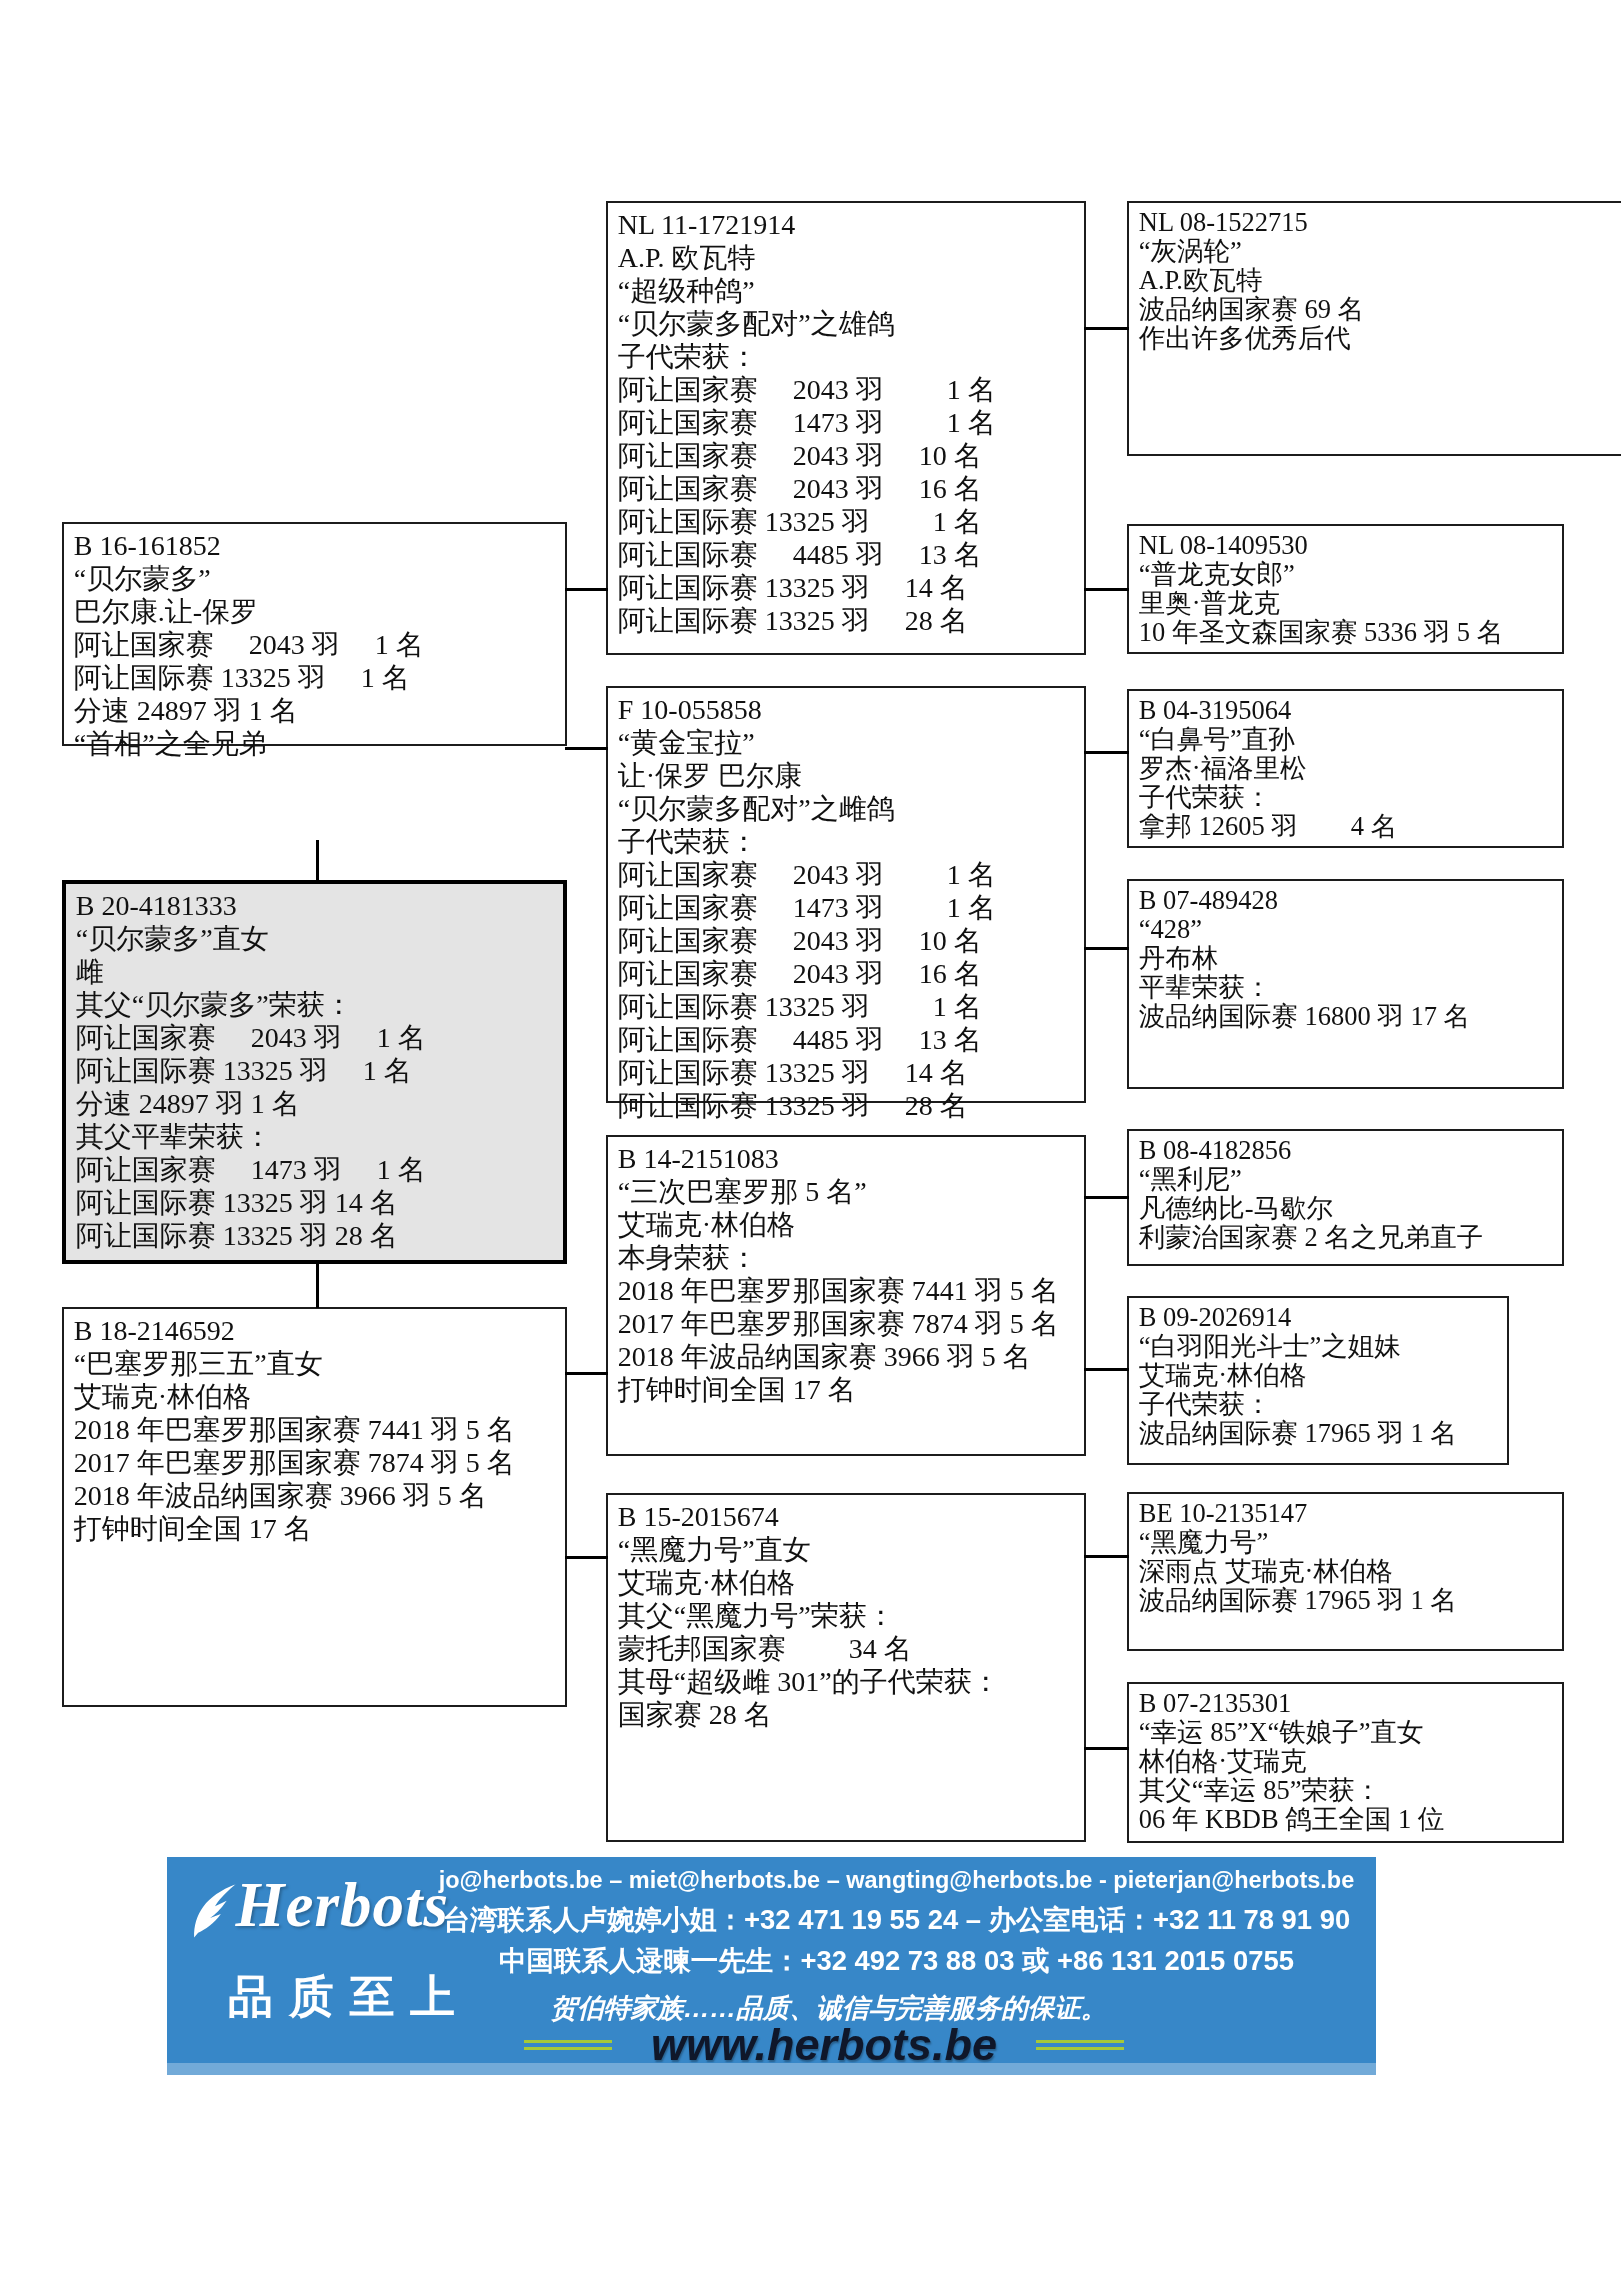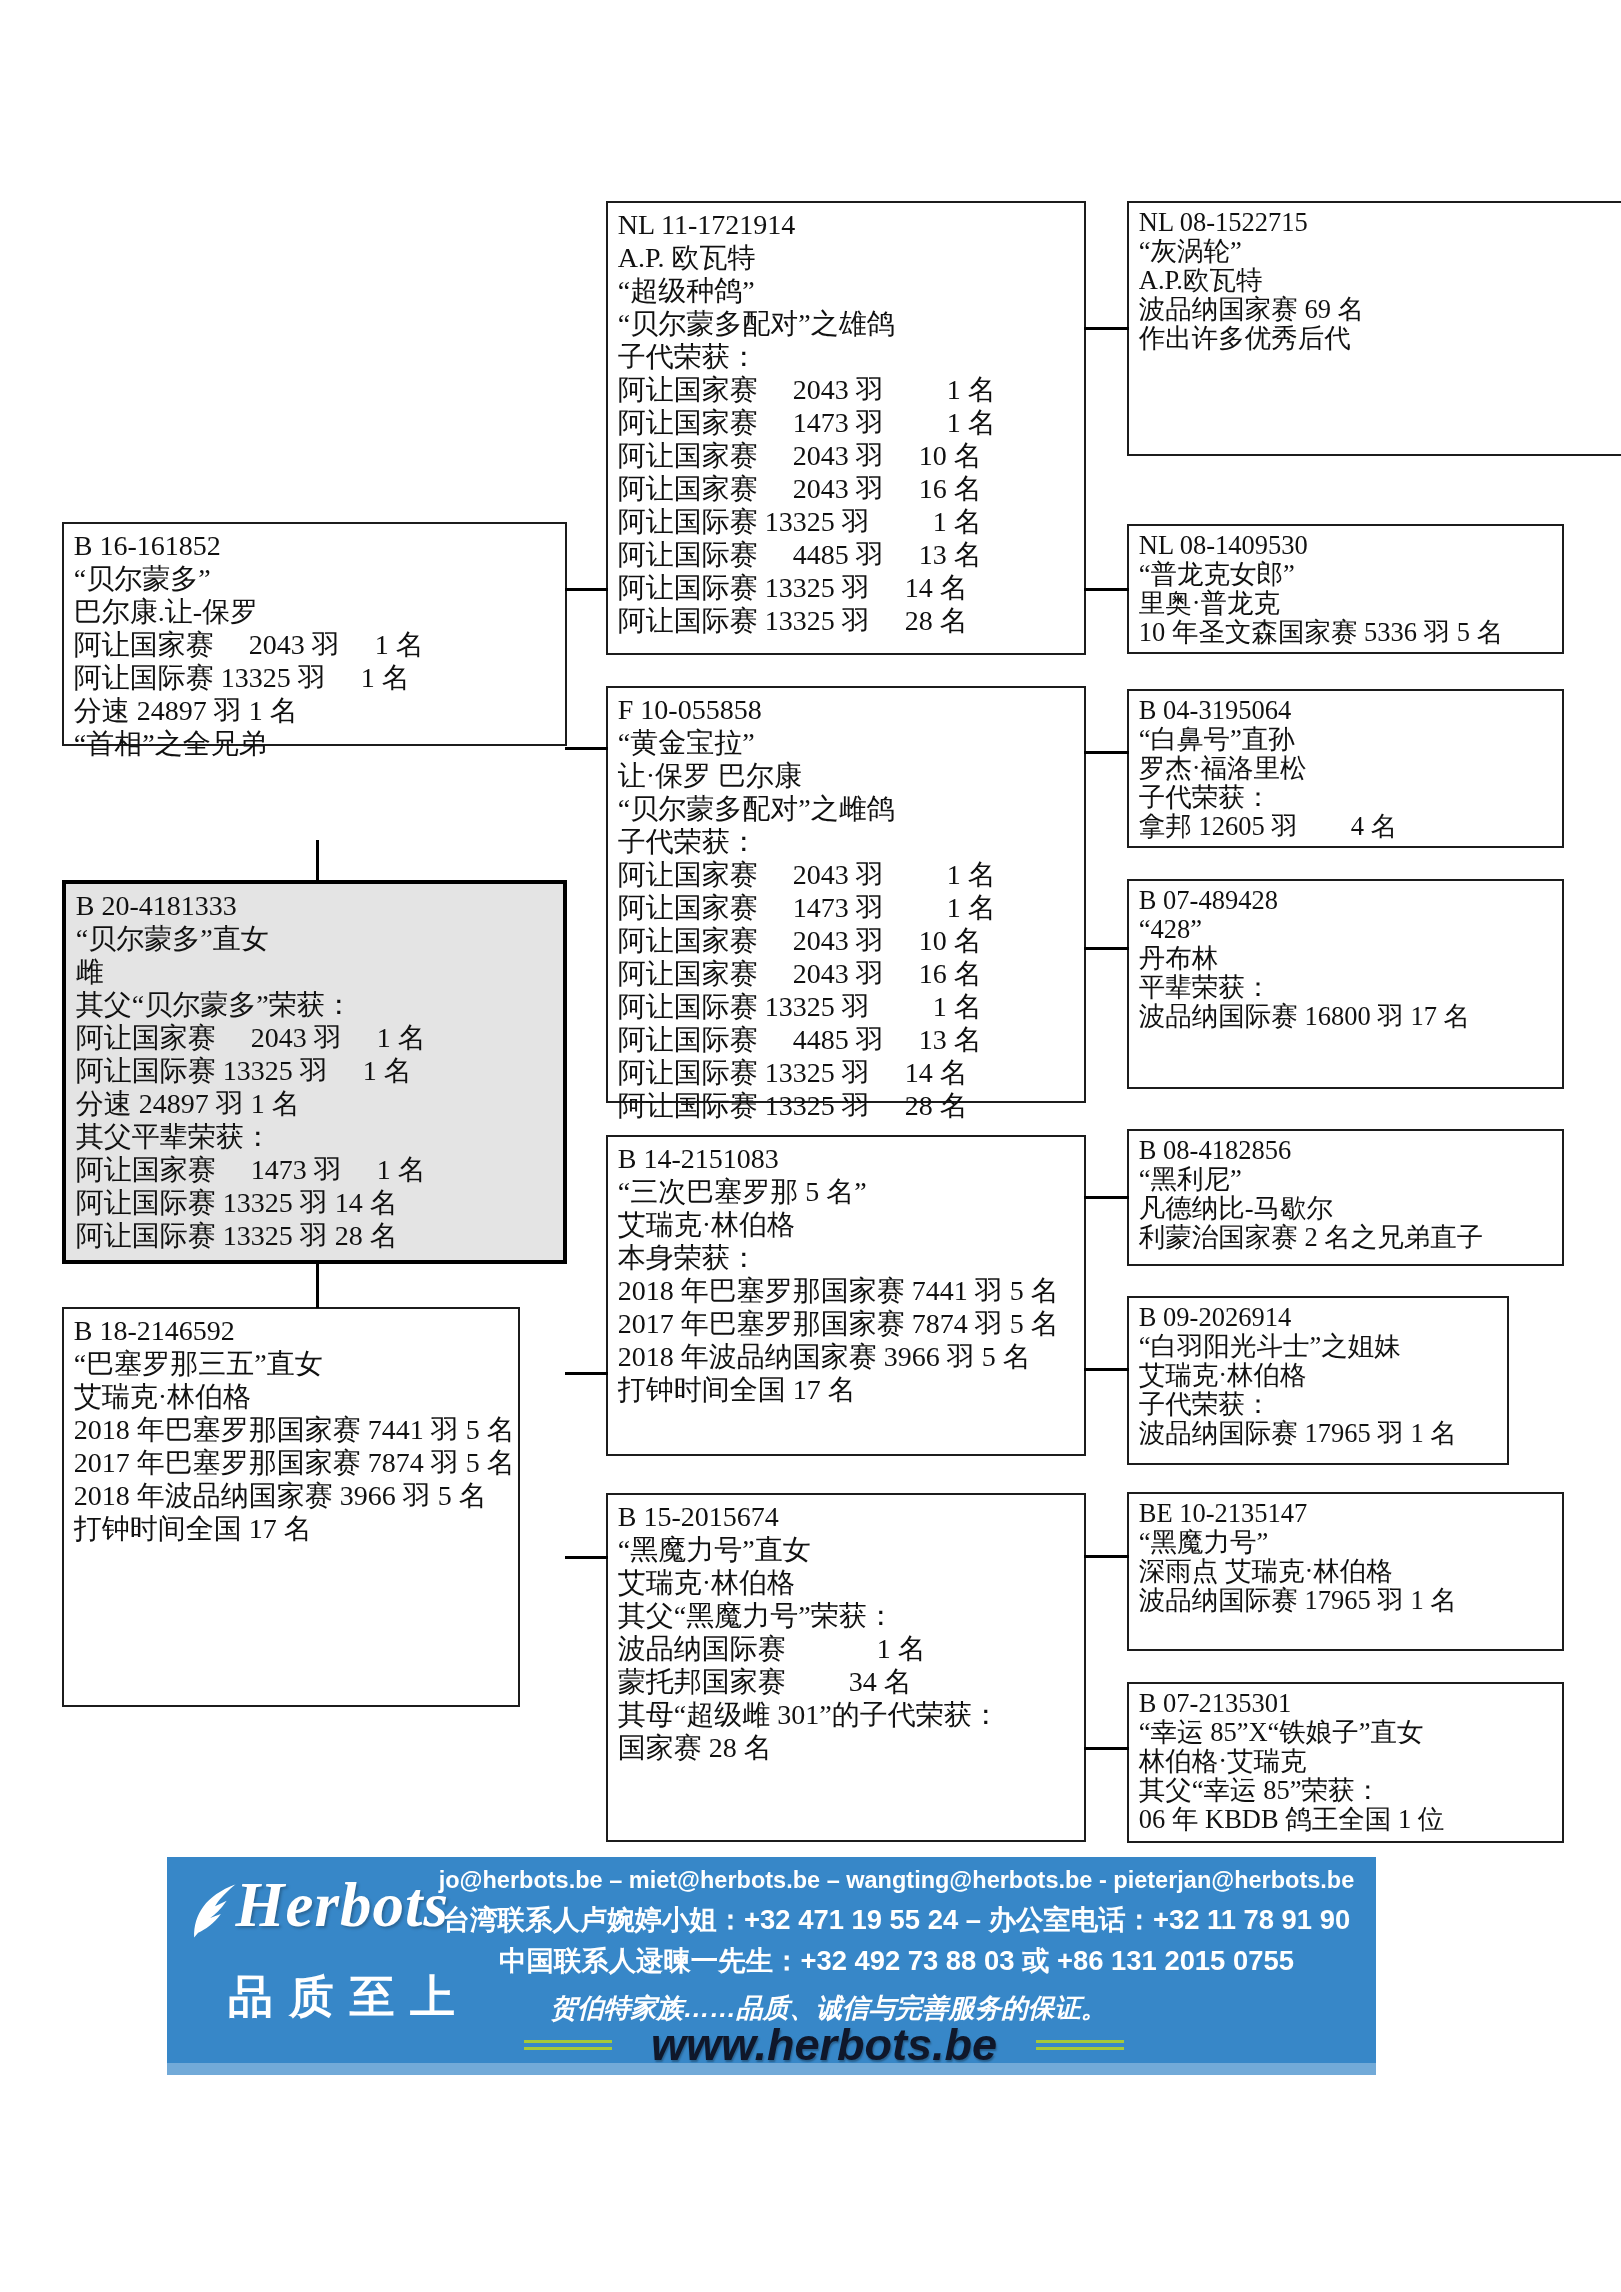--- a/index.html
+++ b/index.html
@@ -55,21 +55,21 @@
       <div class="ln">雌</div>
       <div class="ln">其父“贝尔蒙多”荣获：</div>
       <div class="ln">阿让国家赛　 2043 羽　 1 名</div>
       <div class="ln">阿让国际赛 13325 羽　 1 名</div>
       <div class="ln">分速 24897 羽 1 名</div>
       <div class="ln">其父平辈荣获：</div>
       <div class="ln">阿让国家赛　 1473 羽　 1 名</div>
       <div class="ln">阿让国际赛 13325 羽 14 名</div>
       <div class="ln">阿让国际赛 13325 羽 28 名</div>
     </div>
-  <div class="box" id="dam-box" style="left:62px;top:1307px;width:458px;height:400px">
+  <div class="box" id="dam-box" style="left:62px;top:1307px;width:505px;height:400px">
       <div class="ln">B 18-2146592</div>
       <div class="ln">“巴塞罗那三五”直女</div>
       <div class="ln">艾瑞克·林伯格</div>
       <div class="ln">2018 年巴塞罗那国家赛 7441 羽 5 名</div>
       <div class="ln">2017 年巴塞罗那国家赛 7874 羽 5 名</div>
       <div class="ln">2018 年波品纳国家赛 3966 羽 5 名</div>
       <div class="ln">打钟时间全国 17 名</div>
     </div>
 
   <div class="box" style="left:606px;top:201px;width:480px;height:454px">
@@ -110,21 +110,20 @@
       <div class="ln">2018 年巴塞罗那国家赛 7441 羽 5 名</div>
       <div class="ln">2017 年巴塞罗那国家赛 7874 羽 5 名</div>
       <div class="ln">2018 年波品纳国家赛 3966 羽 5 名</div>
       <div class="ln">打钟时间全国 17 名</div>
     </div>
   <div class="box" style="left:606px;top:1493px;width:480px;height:349px">
       <div class="ln">B 15-2015674</div>
       <div class="ln">“黑魔力号”直女</div>
       <div class="ln">艾瑞克·林伯格</div>
       <div class="ln">其父“黑魔力号”荣获：</div>
-      <div class="ln">波品纳国际赛　　　 1 名</div>
       <div class="ln">蒙托邦国家赛　　 34 名</div>
       <div class="ln">其母“超级雌 301”的子代荣获：</div>
       <div class="ln">国家赛 28 名</div>
     </div>
 
   <div class="box col-r" style="left:1127px;top:201px;width:499px;height:255px">
       <div class="ln">NL 08-1522715</div>
       <div class="ln">“灰涡轮”</div>
       <div class="ln">A.P.欧瓦特</div>
       <div class="ln">波品纳国家赛 69 名</div>

